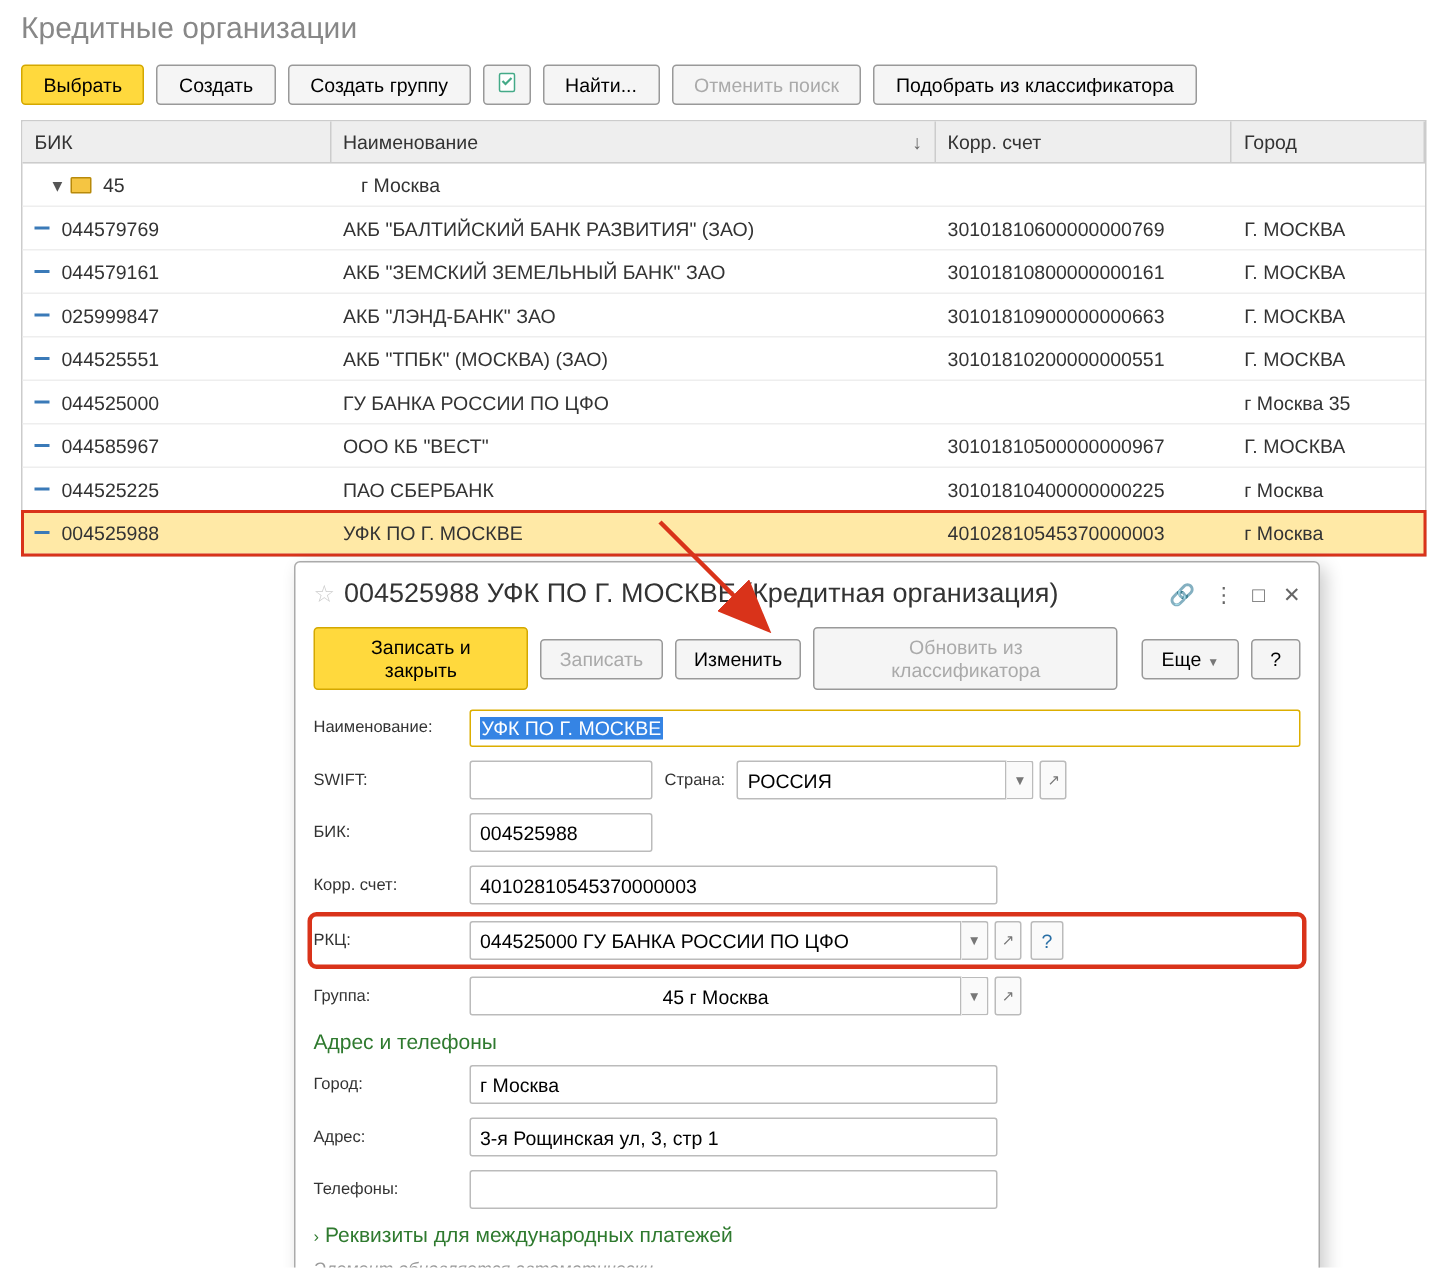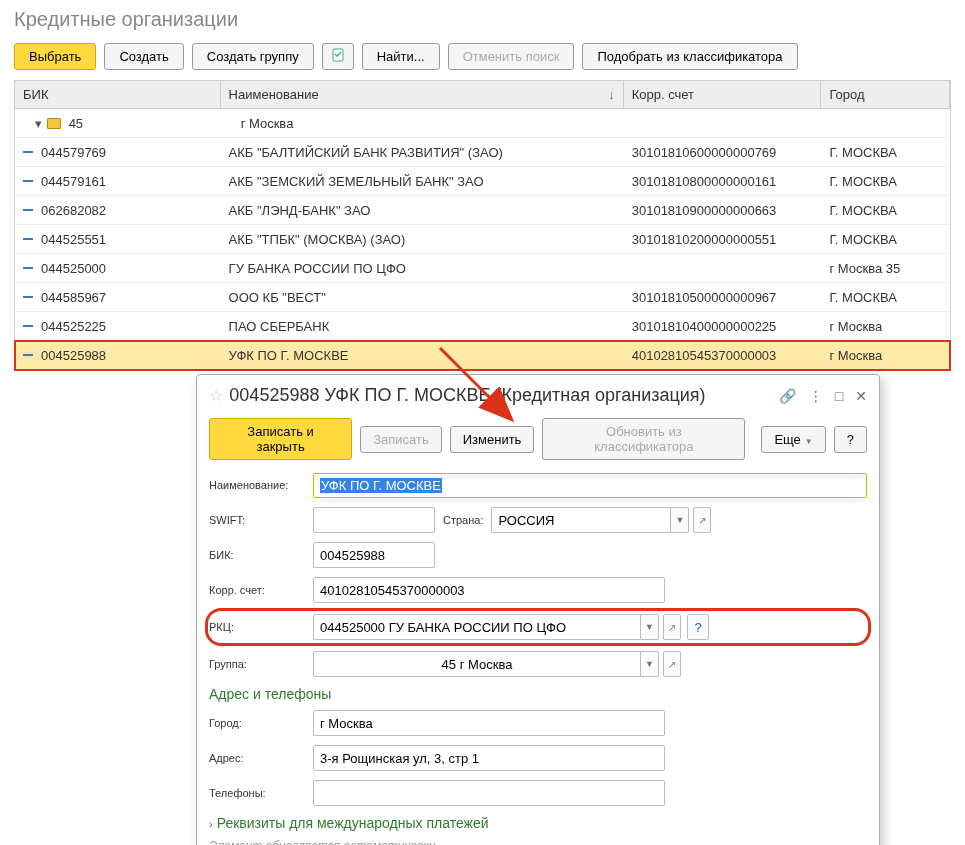--- a/index.html
+++ b/index.html
@@ -51,21 +51,21 @@
 .input-bik { width: 122px; }
 .input-korr { width: 352px; }
 .input-rkc { width: 328px; }
 .input-group { width: 328px; }
 .input-city { width: 352px; }
 .input-addr { width: 352px; }
 .input-tel { width: 352px; }
 .combo-btn { width: 18px; height: 26px; border: 1px solid #bbb; background: #fafafa; border-left: none; display: inline-flex; align-items: center; justify-content: center; color: #777; font-size: 9px; cursor: pointer; border-radius: 0 2px 2px 0; }
 .combo-btn + .combo-btn { border-left: none; margin-left: 4px; border-radius: 2px; border-left: 1px solid #bbb; }
 .help-btn { width: 22px; height: 26px; border: 1px solid #bbb; margin-left: 6px; display: inline-flex; align-items: center; justify-content: center; cursor: pointer; border-radius: 2px; color: #286ea5; background: #fafafa; }
-.rkc-highlight { outline: 3px solid #d9331a; outline-offset: 1px; padding: 2px 0; border-radius: 12px; }
+.rkc-highlight { outline: 3px solid #d9331a; outline-offset: 1px; padding: 2px 0; border-radius: 2px; }
 .section-title { color: #2f7a2f; font-size: 14px; margin: 8px 0 8px; }
 .expander { color: #2f7a2f; font-size: 14px; margin: 6px 0 8px; cursor: pointer; }
 .expander .chev { display: inline-block; transform: rotate(0); margin-right: 4px; font-size: 11px; color: #2f7a2f; }
 .footer-note { color: #999; font-style: italic; font-size: 12px; padding: 0 0 6px; }
 .caret { font-size: 8px; color: #777; margin-left: 4px; }
 .open-icon-sm { font-size: 10px; }
 </style>
 </head>
 <body>
 
@@ -116,21 +116,21 @@
           <span class="item-mark"></span>
           <span>044579161</span>
         </div>
         <div class="cell col-name">АКБ "ЗЕМСКИЙ ЗЕМЕЛЬНЫЙ БАНК" ЗАО</div>
         <div class="cell col-korr">30101810800000000161</div>
         <div class="cell col-city">Г. МОСКВА</div>
       </div>
       <div class="row">
         <div class="cell col-bik row-item-bik">
           <span class="item-mark"></span>
-          <span>062682082</span>
+          <span>025999847</span>
         </div>
         <div class="cell col-name">АКБ "ЛЭНД-БАНК" ЗАО</div>
         <div class="cell col-korr">30101810900000000663</div>
         <div class="cell col-city">Г. МОСКВА</div>
       </div>
       <div class="row">
         <div class="cell col-bik row-item-bik">
           <span class="item-mark"></span>
           <span>044525551</span>
         </div>

